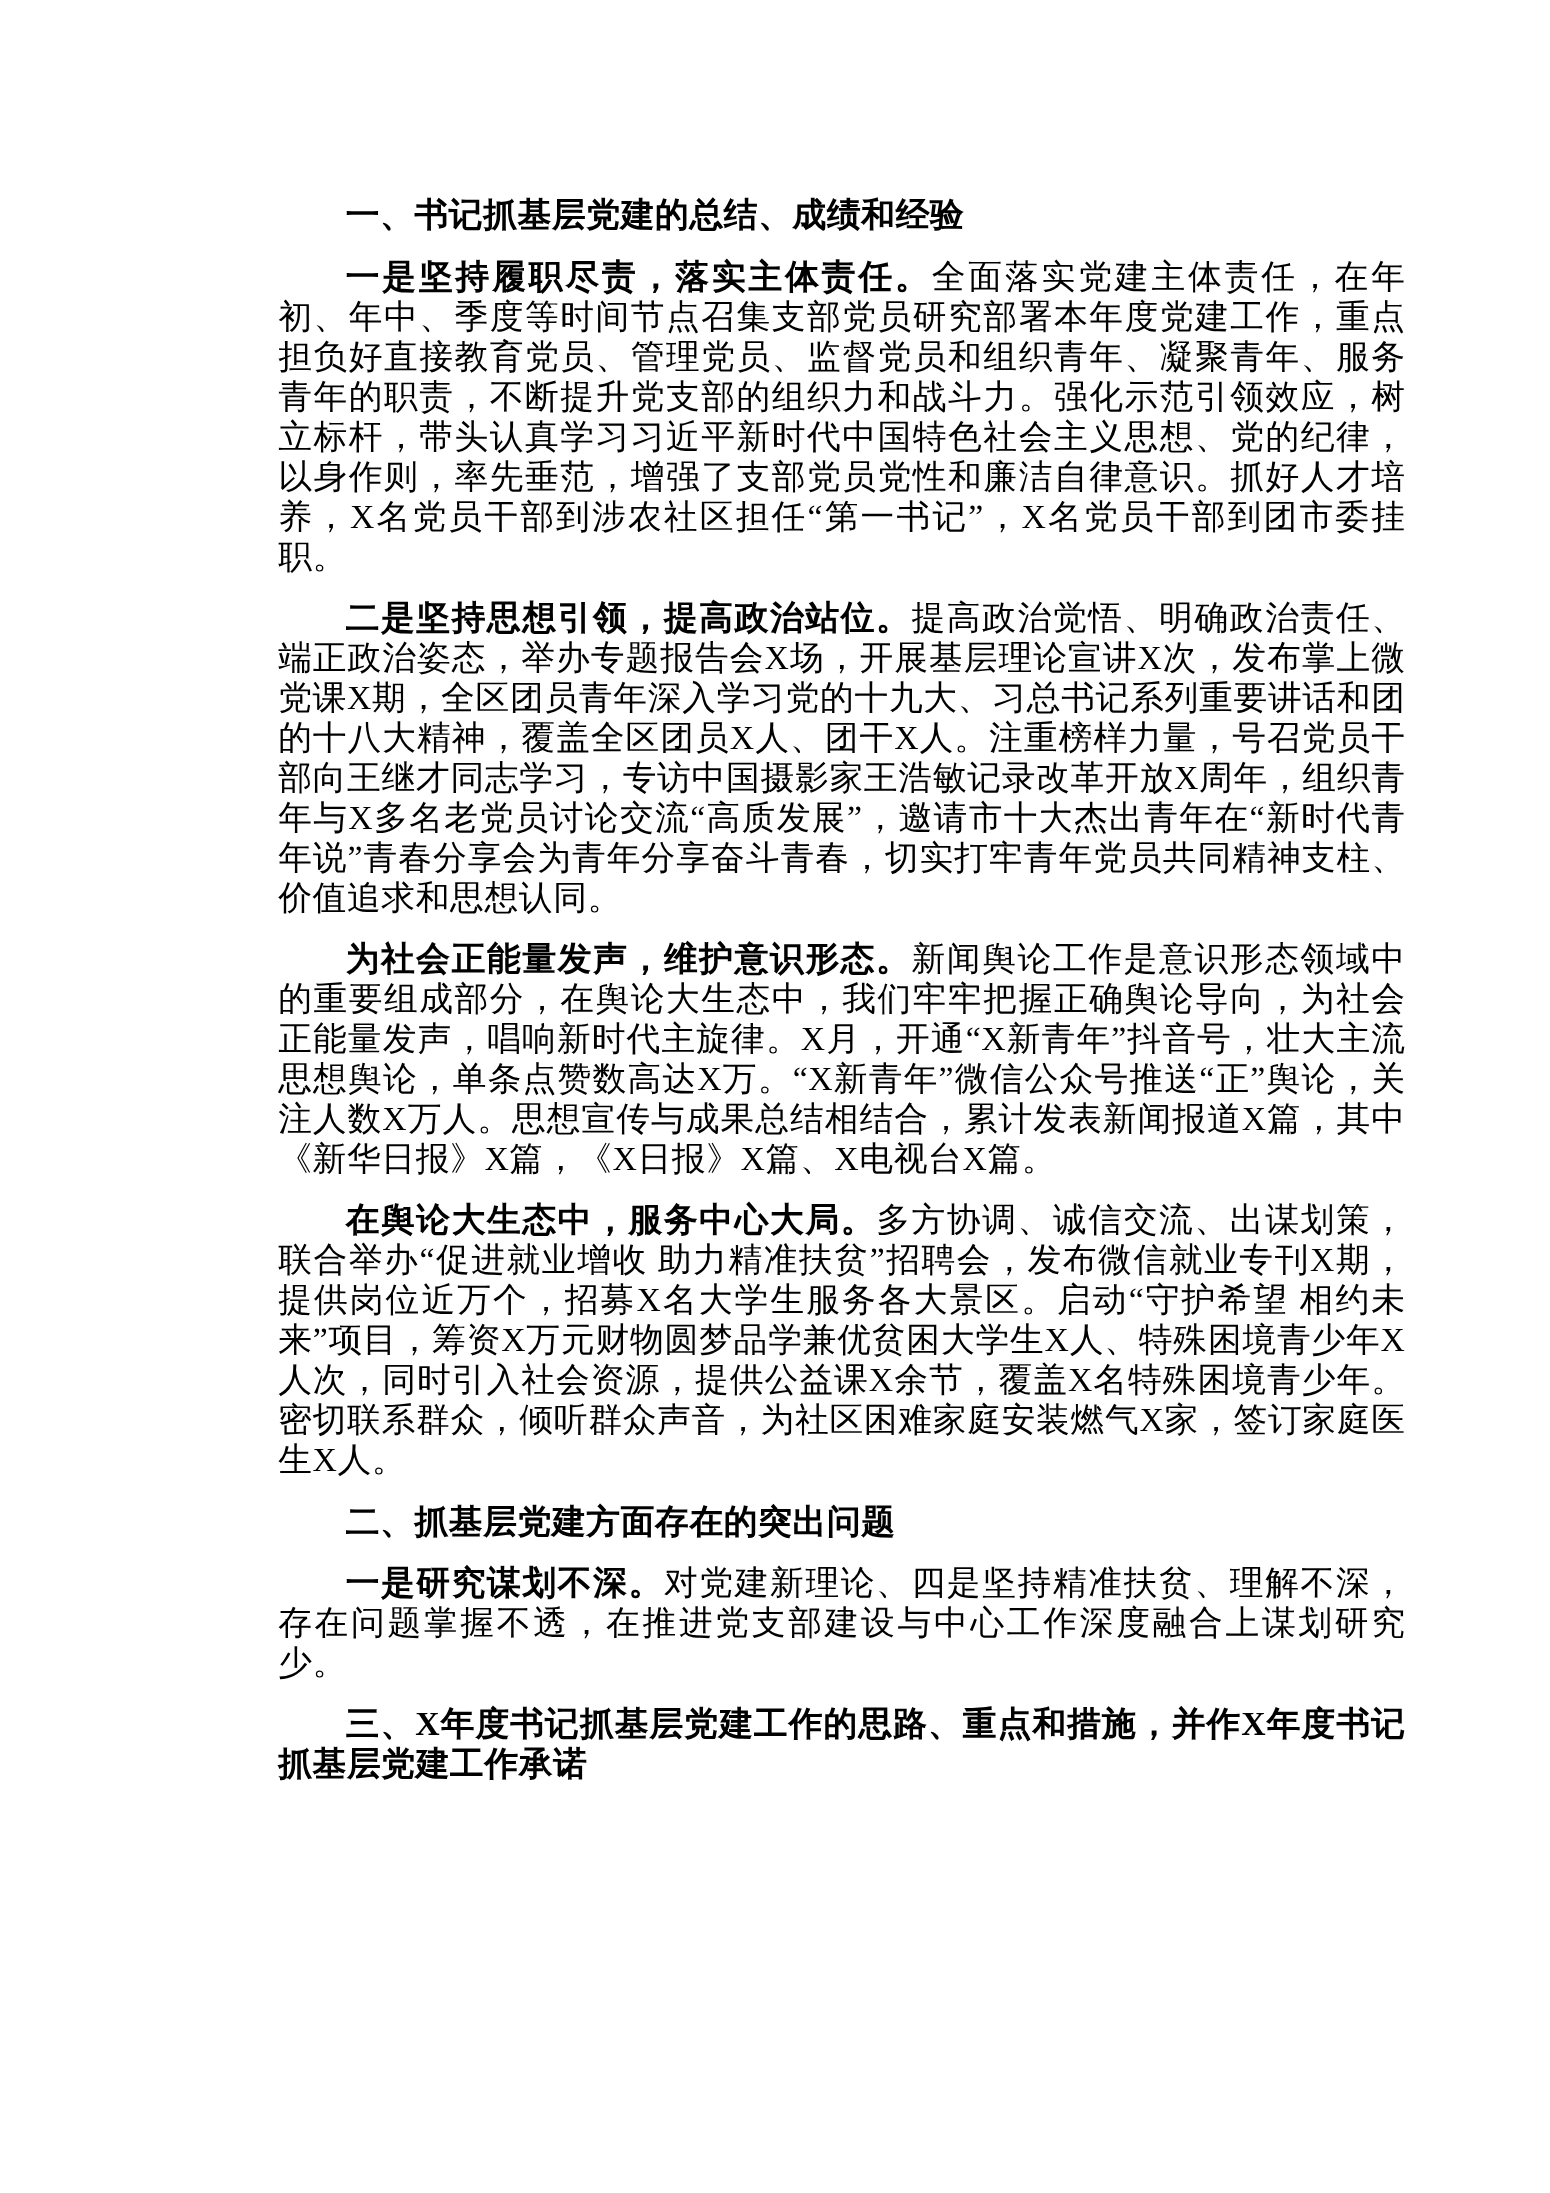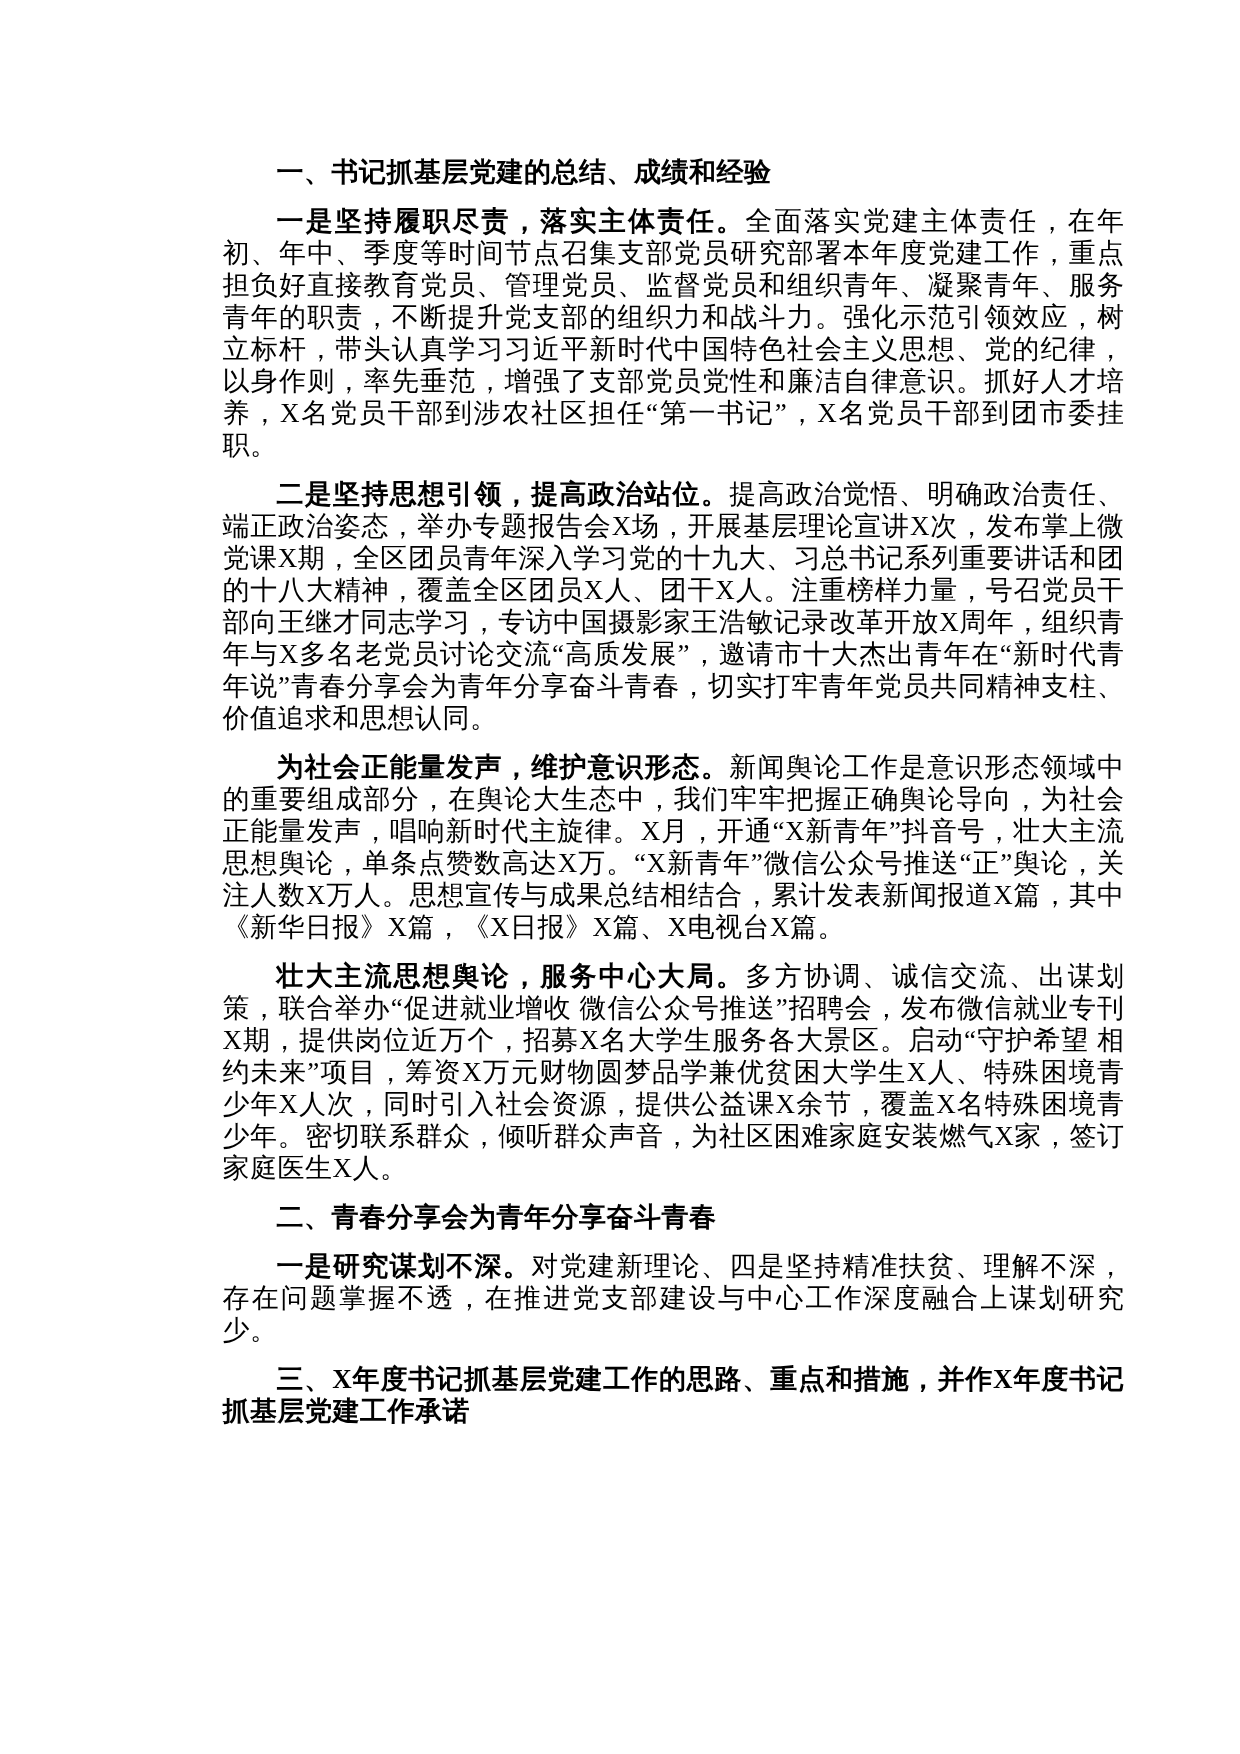--- a/index.html
+++ b/index.html
@@ -54,24 +54,24 @@
 
     <p class="blk">
       <strong>二是坚持思想引领，提高政治站位。</strong><span>提高政治觉悟、明确政治责任、端正政治姿态，举办专题报告会X场，开展基层理论宣讲X次，发布掌上微党课X期，全区团员青年深入学习党的十九大、习总书记系列重要讲话和团的十八大精神，覆盖全区团员X人、团干X人。注重榜样力量，号召党员干部向王继才同志学习，专访中国摄影家王浩敏记录改革开放X周年，组织青年与X多名老党员讨论交流“高质发展”，邀请市十大杰出青年在“新时代青年说”青春分享会为青年分享奋斗青春，切实打牢青年党员共同精神支柱、价值追求和思想认同。</span>
     </p>
 
     <p class="blk">
       <strong>为社会正能量发声，维护意识形态。</strong><span>新闻舆论工作是意识形态领域中的重要组成部分，在舆论大生态中，我们牢牢把握正确舆论导向，为社会正能量发声，唱响新时代主旋律。X月，开通“X新青年”抖音号，壮大主流思想舆论，单条点赞数高达X万。“X新青年”微信公众号推送“正”舆论，关注人数X万人。思想宣传与成果总结相结合，累计发表新闻报道X篇，其中《新华日报》X篇，《X日报》X篇、X电视台X篇。</span>
     </p>
 
     <p class="blk">
-      <strong>壮大主流思想舆论，服务中心大局。</strong><span>多方协调、诚信交流、出谋划策，联合举办“促进就业增收 微信公众号推送”招聘会，发布微信就业专刊X期，提供岗位近万个，招募X名大学生服务各大景区。启动“守护希望 相约未来”项目，筹资X万元财物圆梦品学兼优贫困大学生X人、特殊困境青少年X人次，同时引入社会资源，提供公益课X余节，覆盖X名特殊困境青少年。密切联系群众，倾听群众声音，为社区困难家庭安装燃气X家，签订家庭医生X人。</span>
+      <strong>在舆论大生态中，服务中心大局。</strong><span>多方协调、诚信交流、出谋划策，联合举办“促进就业增收 助力精准扶贫”招聘会，发布微信就业专刊X期，提供岗位近万个，招募X名大学生服务各大景区。启动“守护希望 相约未来”项目，筹资X万元财物圆梦品学兼优贫困大学生X人、特殊困境青少年X人次，同时引入社会资源，提供公益课X余节，覆盖X名特殊困境青少年。密切联系群众，倾听群众声音，为社区困难家庭安装燃气X家，签订家庭医生X人。</span>
     </p>
 
-    <p class="blk heading">二、青春分享会为青年分享奋斗青春</p>
+    <p class="blk heading">二、抓基层党建方面存在的突出问题</p>
 
     <p class="blk">
       <strong>一是研究谋划不深。</strong><span>对党建新理论、四是坚持精准扶贫、理解不深，存在问题掌握不透，在推进党支部建设与中心工作深度融合上谋划研究少。</span>
     </p>
 
 
 
 
     <p class="blk heading">三、X年度书记抓基层党建工作的思路、重点和措施，并作X年度书记抓基层党建工作承诺</p>
 

